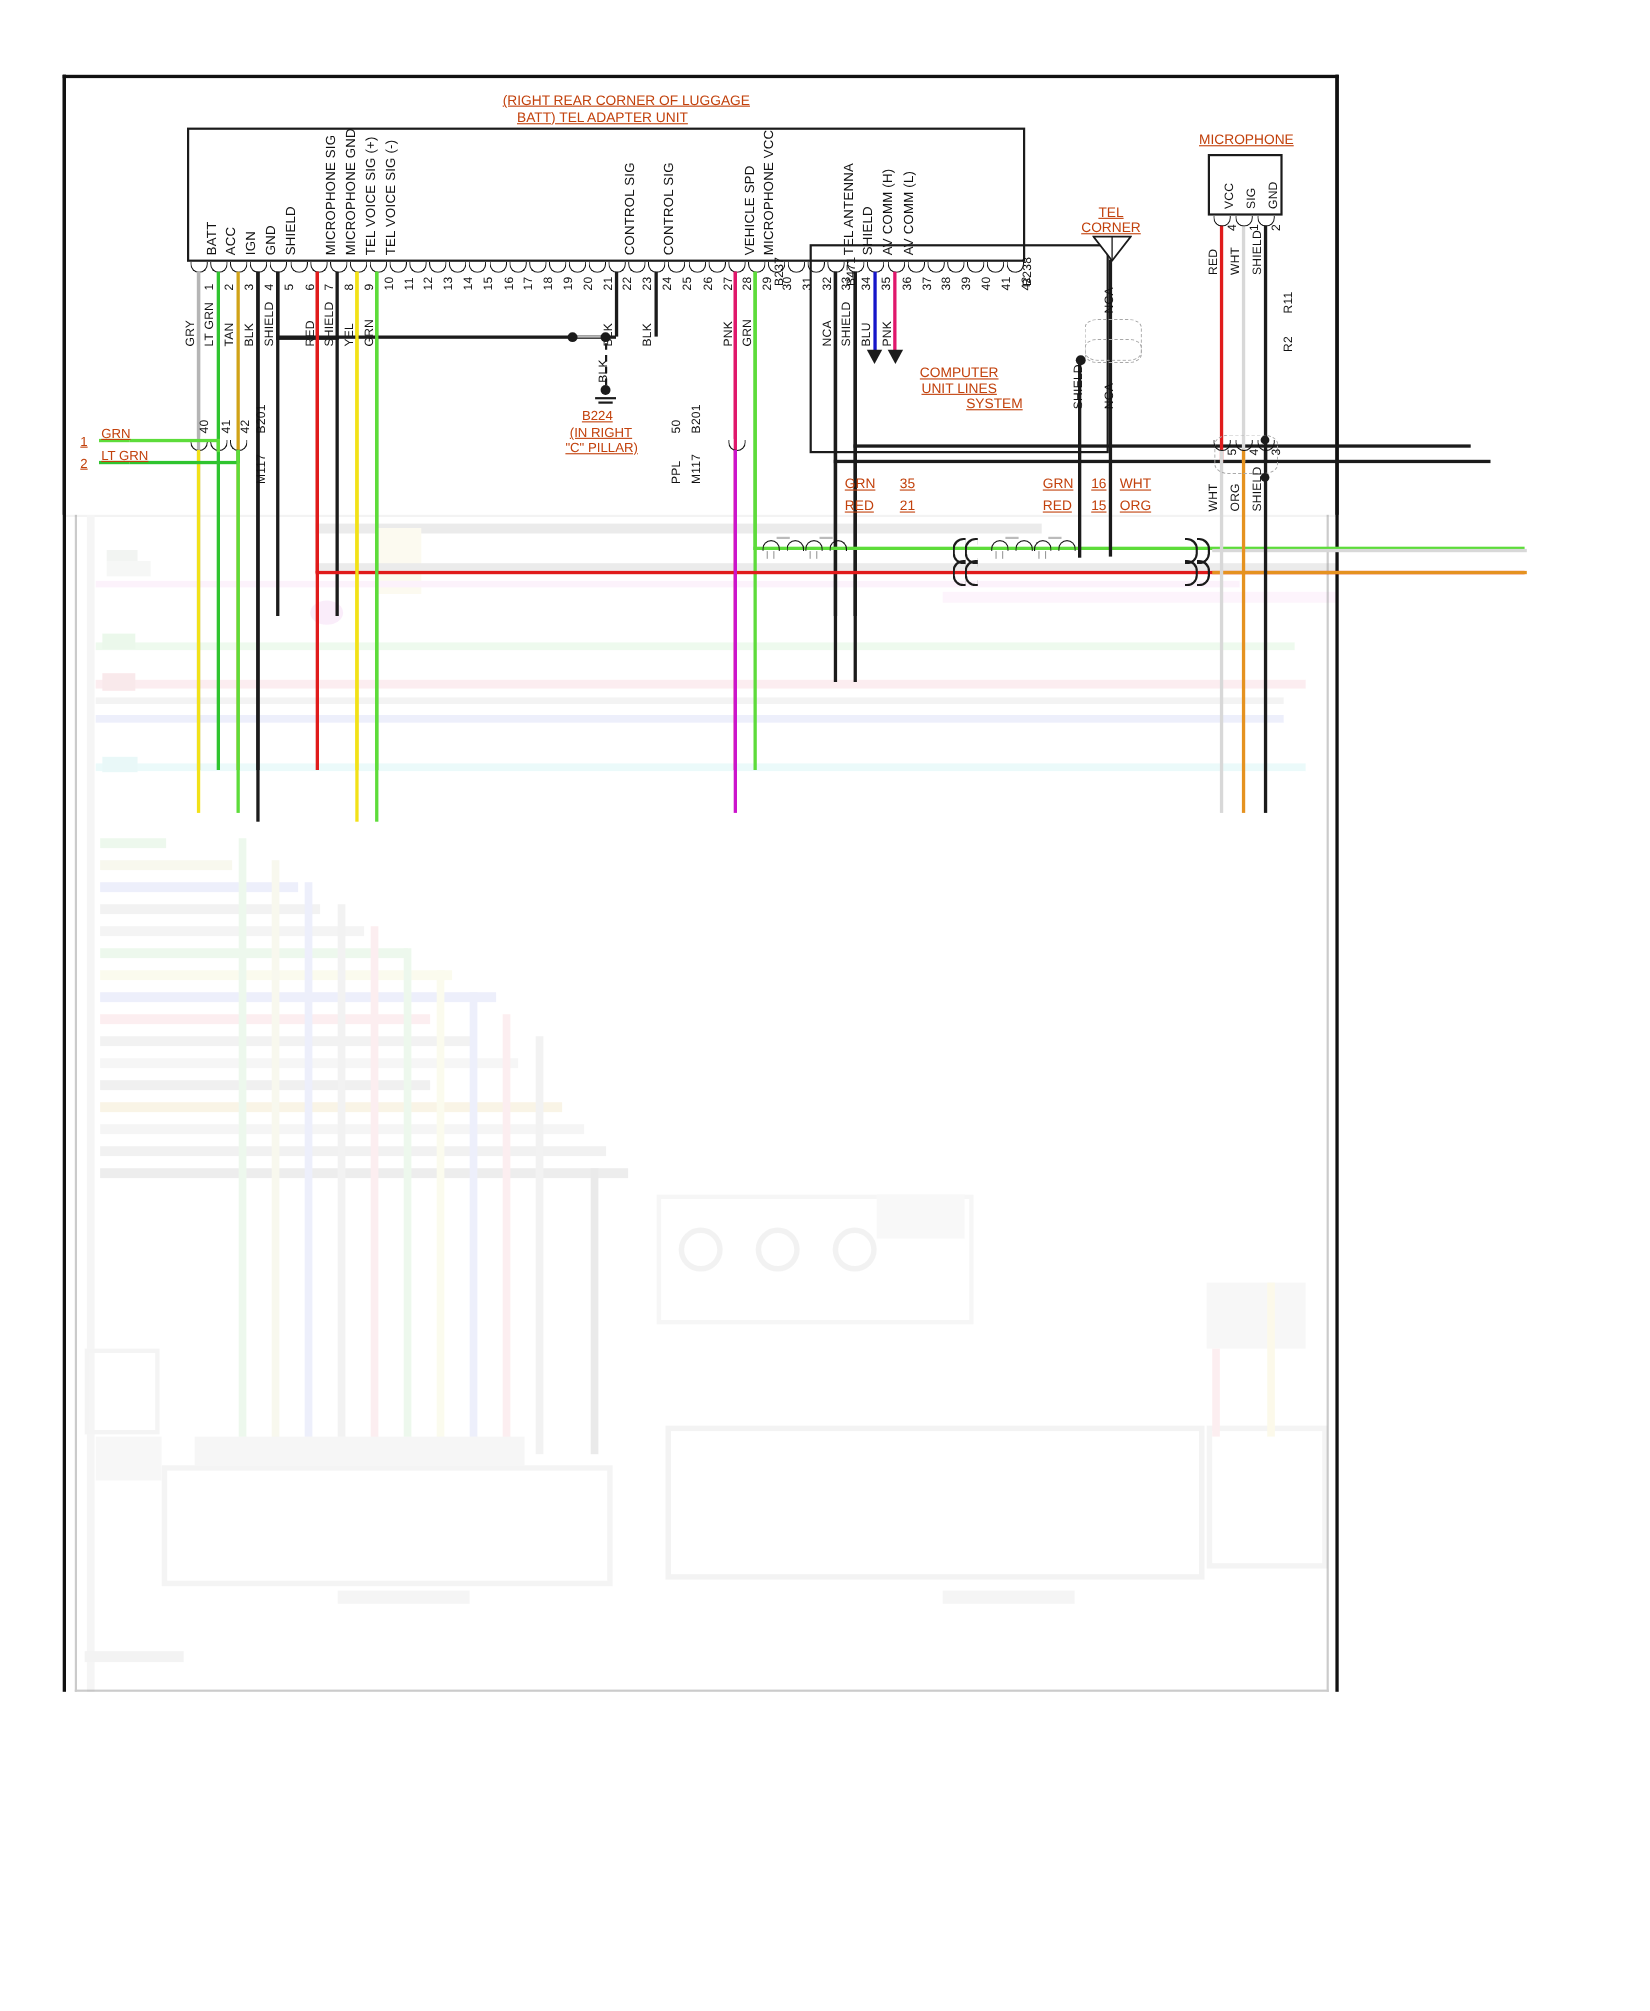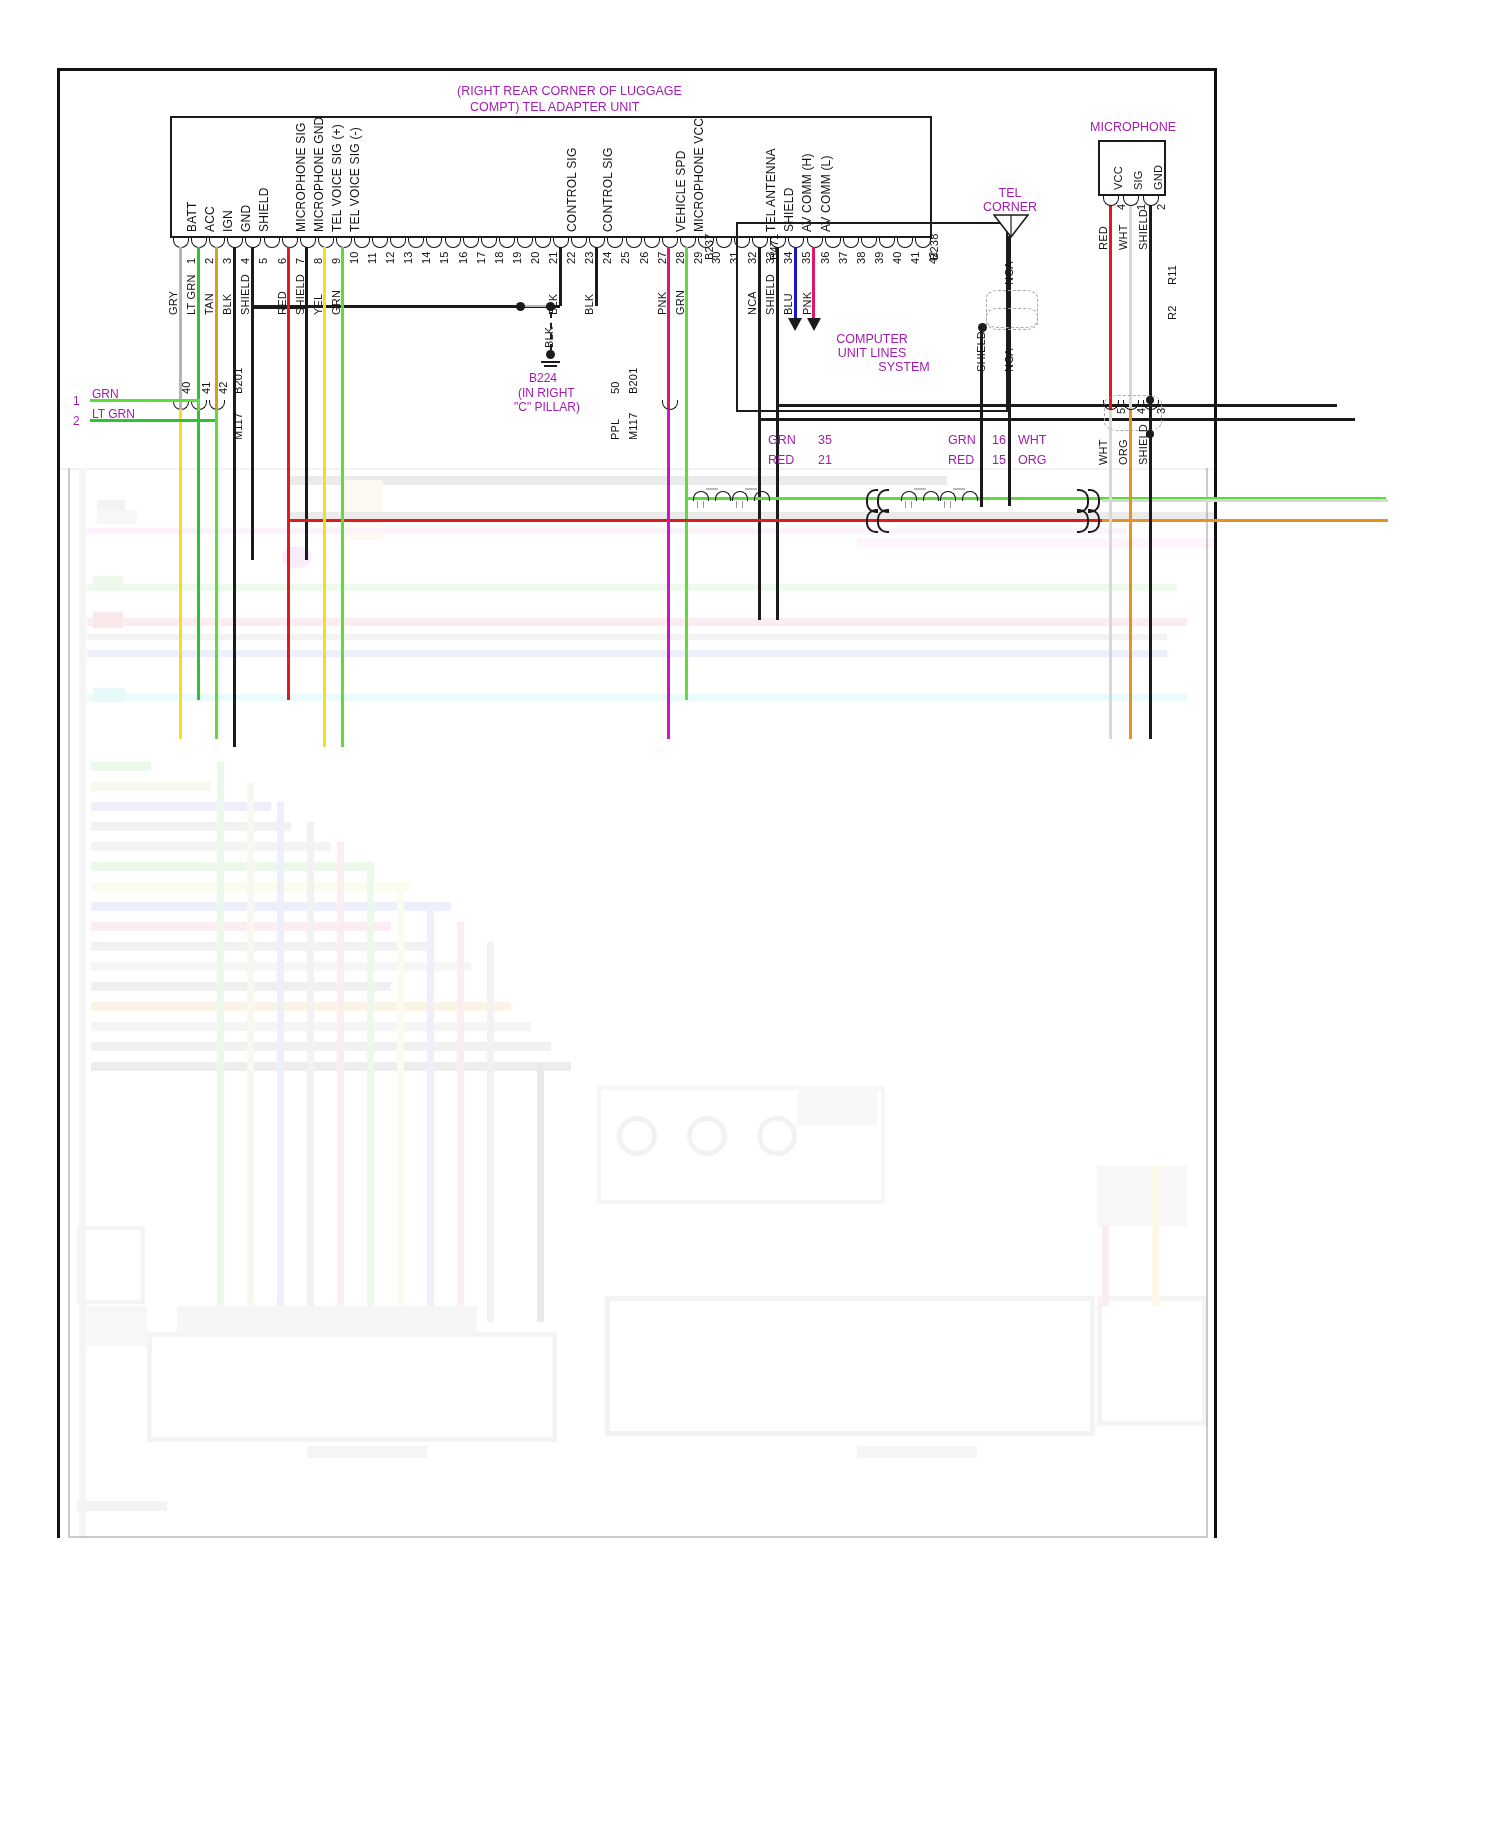--- a/index.html
+++ b/index.html
@@ -4,21 +4,21 @@
 <style>
   html,body{margin:0;padding:0;background:#ffffff;}
   body{font-family:"Liberation Sans",sans-serif;}
   #page{position:relative;width:1500px;height:1828px;background:#ffffff;overflow:hidden;}
 
   
   .abs{position:absolute;}
   .vtext{position:absolute;transform-origin:0 0;transform:rotate(-90deg);white-space:nowrap;
          font-size:12px;color:#111;letter-spacing:.2px;}
   .vtext.sm{font-size:11px;}
-  .htext{position:absolute;white-space:nowrap;font-size:12.5px;color:#a21caf;}
+  .htext{position:absolute;white-space:nowrap;font-size:12.5px;color:#c2410c;text-decoration:underline;}
   .htext.c{text-align:center;}
   .wire{position:absolute;}
   .box{position:absolute;border:2px solid #1b1b1b;box-sizing:border-box;background:transparent;}
 
   
   #frame{position:absolute;left:57px;top:68px;width:1160px;height:1470px;
          border:3px solid #111;box-sizing:border-box;background:#fff;}
 
   
   #ghost{position:absolute;left:57px;top:466px;width:1160px;height:1072px;
@@ -124,21 +124,21 @@
     <div class="g" style="left:250px;top:980px;width:120px;height:12px;background:#c8c8c8"></div>
     <div class="g" style="left:20px;top:1035px;width:90px;height:10px;background:#bbb"></div>
   </div>
   <div id="ghostframe"></div>
 
   <div id="frame" style="border-bottom:none;height:400px;"></div>
   <div class="abs" style="left:57px;top:68px;width:3px;height:1470px;background:#111;"></div>
   <div class="abs" style="left:1214px;top:68px;width:3px;height:1470px;background:#111;"></div>
 
   <div class="htext" id="title1">(RIGHT REAR CORNER OF LUGGAGE</div>
-  <div class="htext" id="title2">COMPT) TEL ADAPTER UNIT</div>
+  <div class="htext" id="title2">BATT) TEL ADAPTER UNIT</div>
 
   <div class="box" id="adapter"></div>
 
   <div id="pins">
       <div class="arc" style="left: 173px; top: 238px;"></div>
       <div class="vtext sm" style="left: 185px; top: 264px;">1</div>
       <div class="vtext" style="left: 185px; top: 232px;">BATT</div>
       <div class="vtext sm" style="left: 167px; top: 315px;">GRY</div>
       <div class="arc" style="left: 191.1px; top: 238px;"></div>
       <div class="vtext sm" style="left: 203.1px; top: 264px;">2</div>

